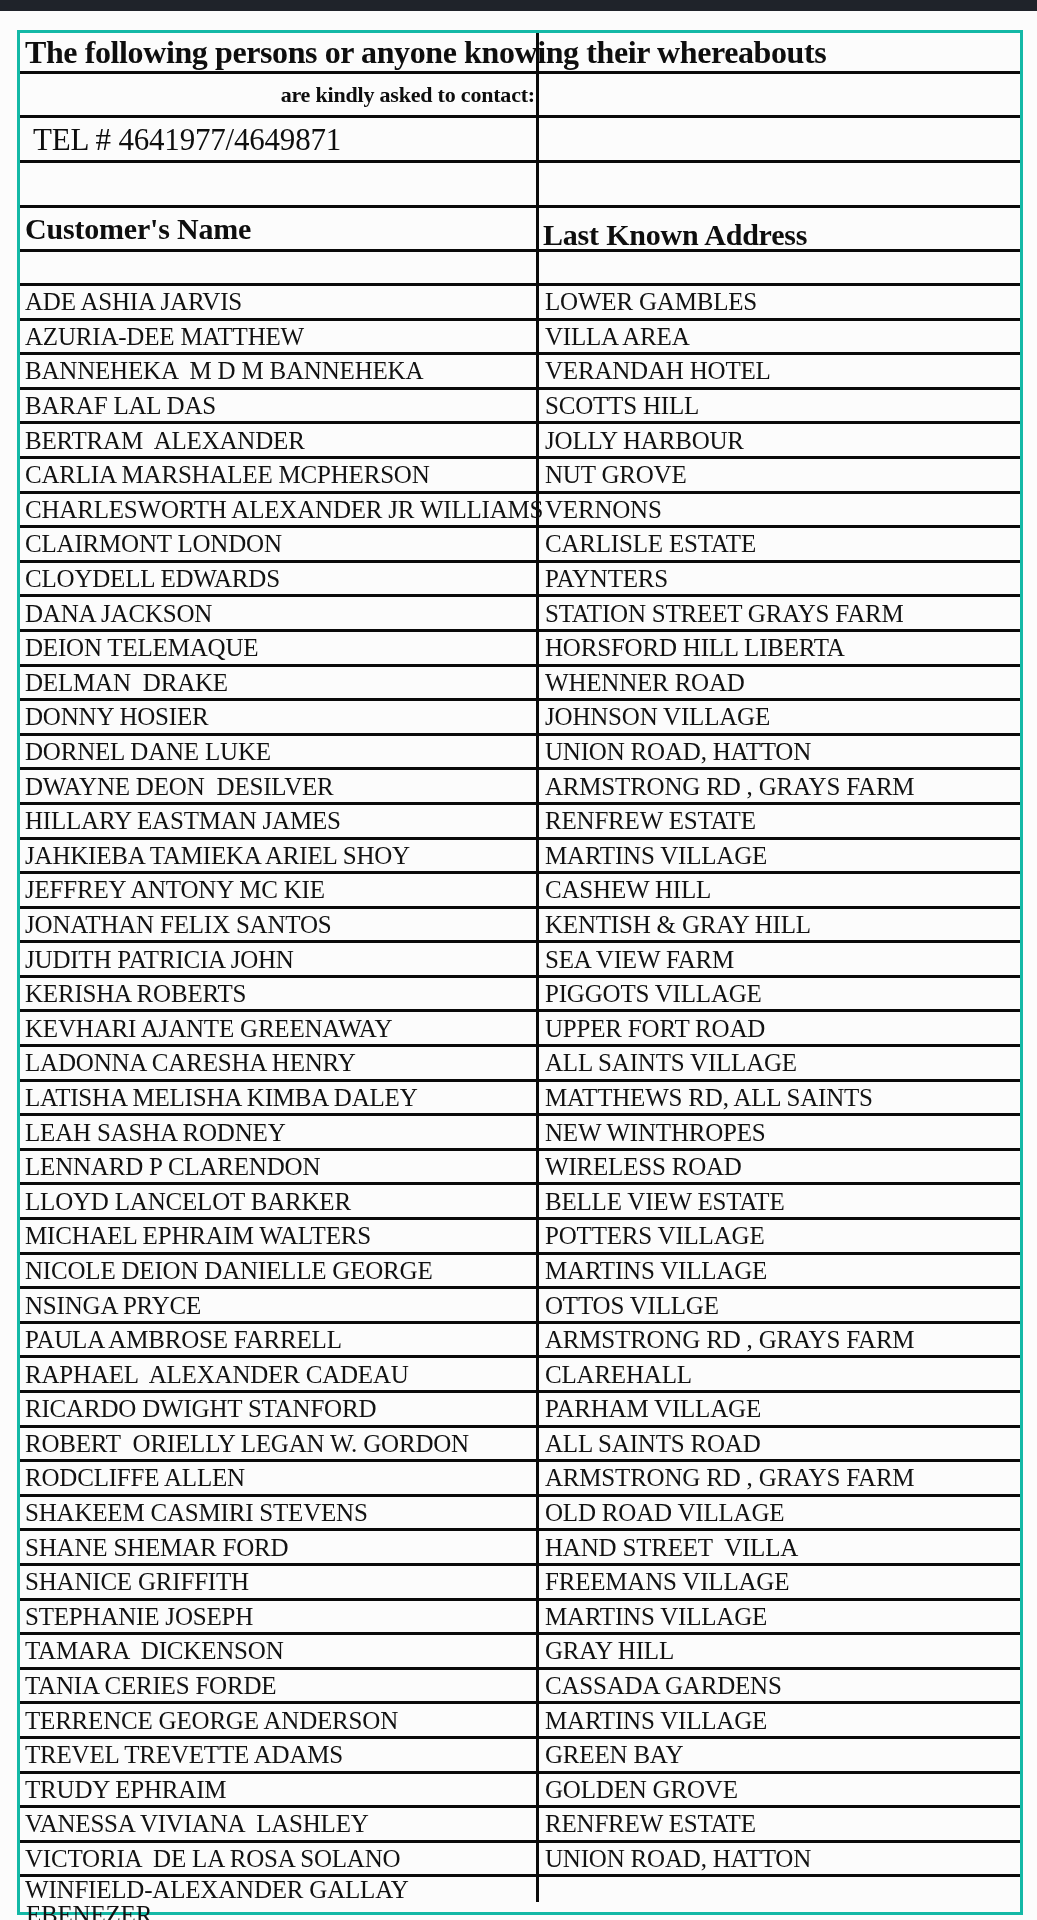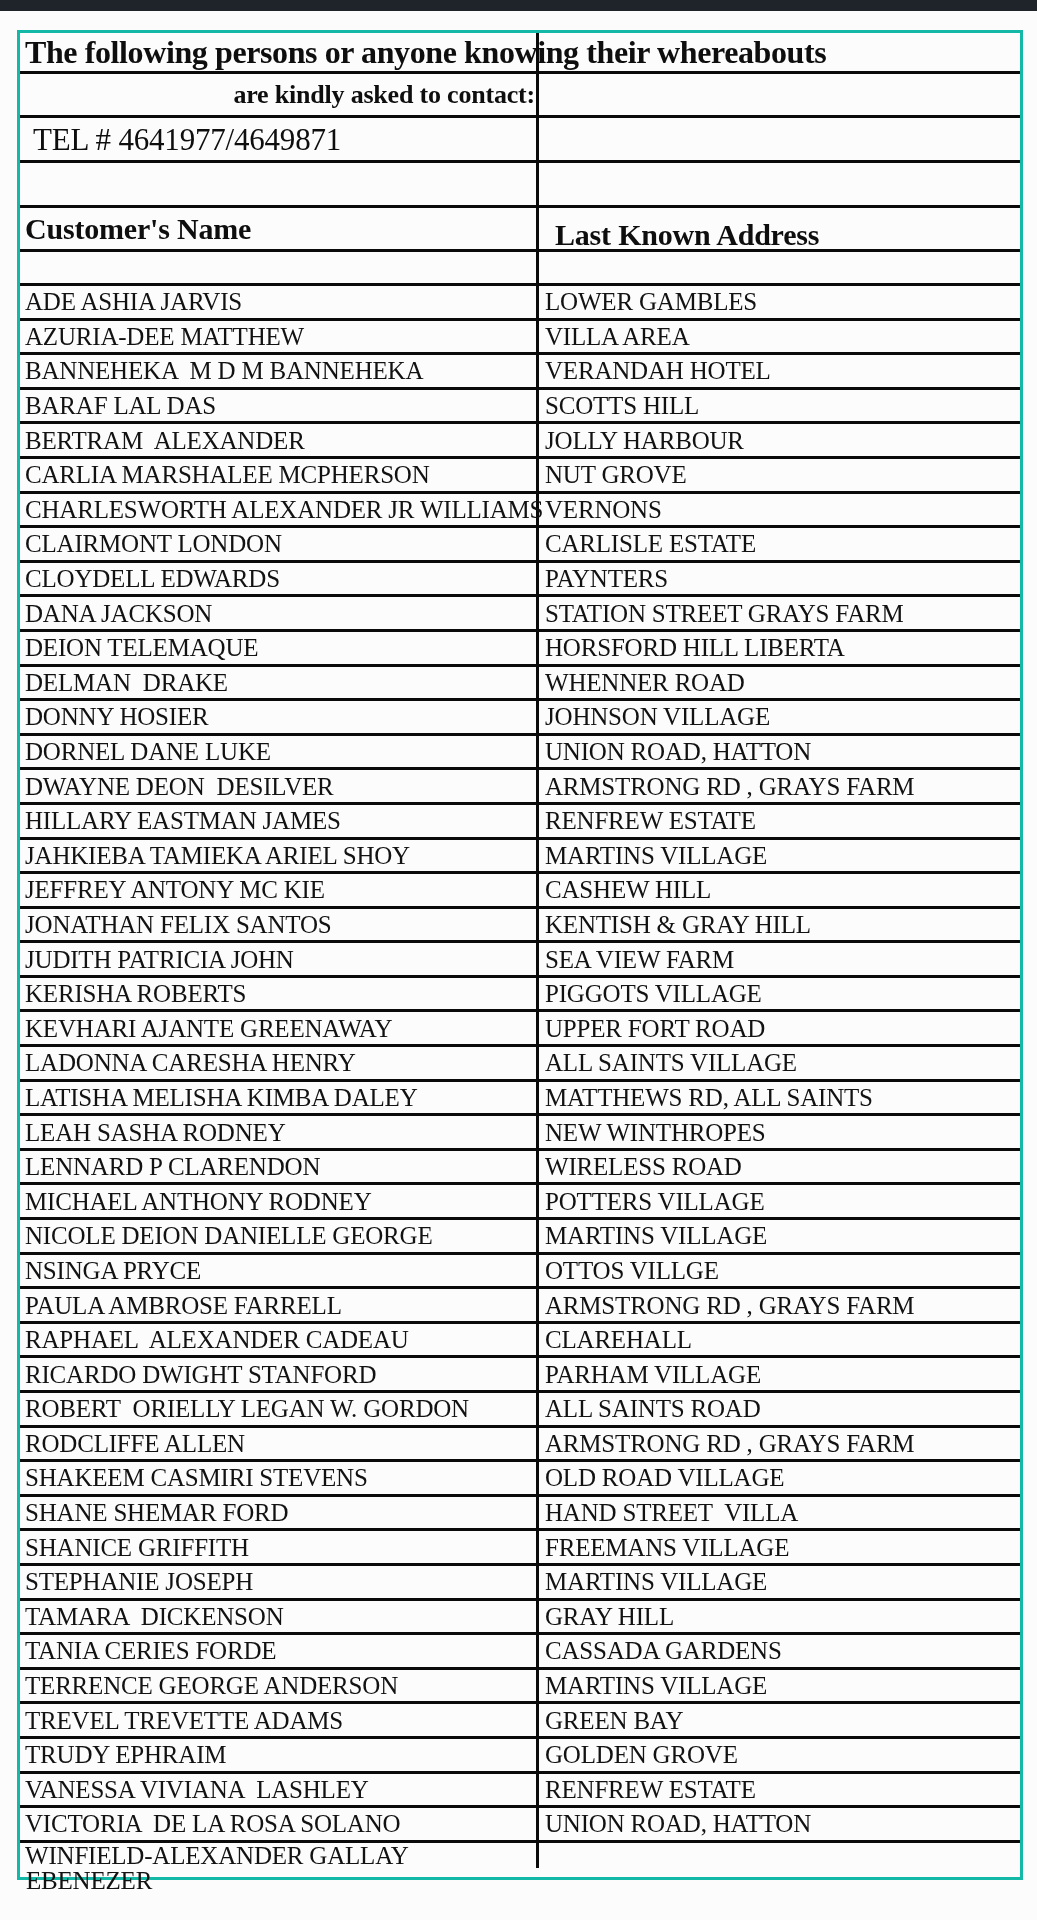--- a/index.html
+++ b/index.html
@@ -69,33 +69,33 @@
     letter-spacing: -0.2px;
   }
   .title {
     font-weight: bold;
     font-size: 32px;
     letter-spacing: -0.4px;
   }
   .contact-cell { justify-content: flex-end; }
   .contact {
     font-weight: bold;
-    font-size: 26px;
+    font-size: 22px;
     padding-right: 1px;
   }
   .tel {
     font-weight: normal;
     font-size: 31px;
     padding-left: 8px;
   }
   .colhead {
     font-weight: bold;
     font-size: 30px;
   }
-  .addr-head { padding-left: 16px; margin-top: 12px; }
+  .addr-head { padding-left: 4px; margin-top: 12px; }
   .data {
     font-size: 25px;
     color: #121212;
   }
 </style>
 </head>
 <body>
 
 <div>
   <div class="top-bar"></div>
@@ -370,24 +370,32 @@
 
   <div class="trow r-data">
     <div class="cell name-cell">
       <span class="t data">LENNARD P CLARENDON</span>
     </div>
     <div class="cell addr-cell">
       <span class="t data">WIRELESS ROAD</span>
     </div>
   </div>
 
-
-  <div class="trow r-data">
-    <div class="cell name-cell">
-      <span class="t data">MICHAEL ANTHONY RODNEY</span>
+  <div class="trow r-data">
+    <div class="cell name-cell">
+      <span class="t data">LLOYD LANCELOT BARKER</span>
+    </div>
+    <div class="cell addr-cell">
+      <span class="t data">BELLE VIEW ESTATE</span>
+    </div>
+  </div>
+
+  <div class="trow r-data">
+    <div class="cell name-cell">
+      <span class="t data">MICHAEL EPHRAIM WALTERS</span>
     </div>
     <div class="cell addr-cell">
       <span class="t data">POTTERS VILLAGE</span>
     </div>
   </div>
 
   <div class="trow r-data">
     <div class="cell name-cell">
       <span class="t data">NICOLE DEION DANIELLE GEORGE</span>
     </div>

